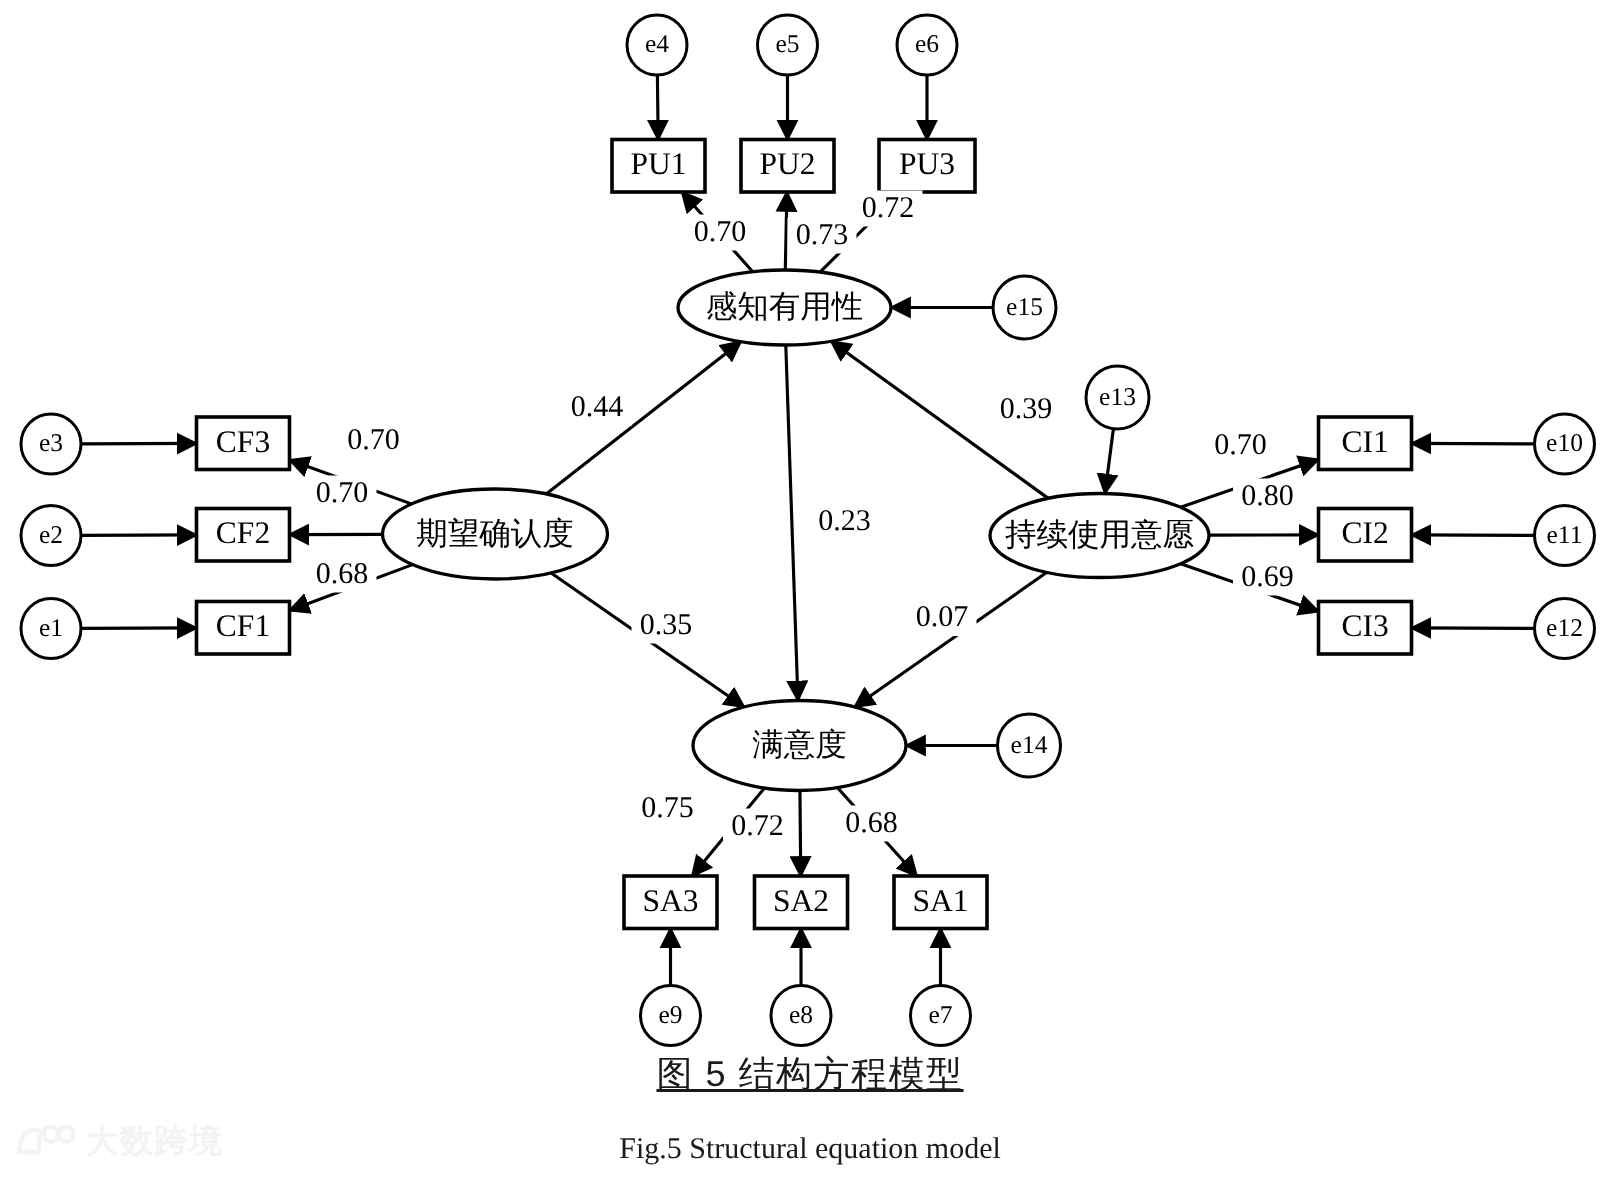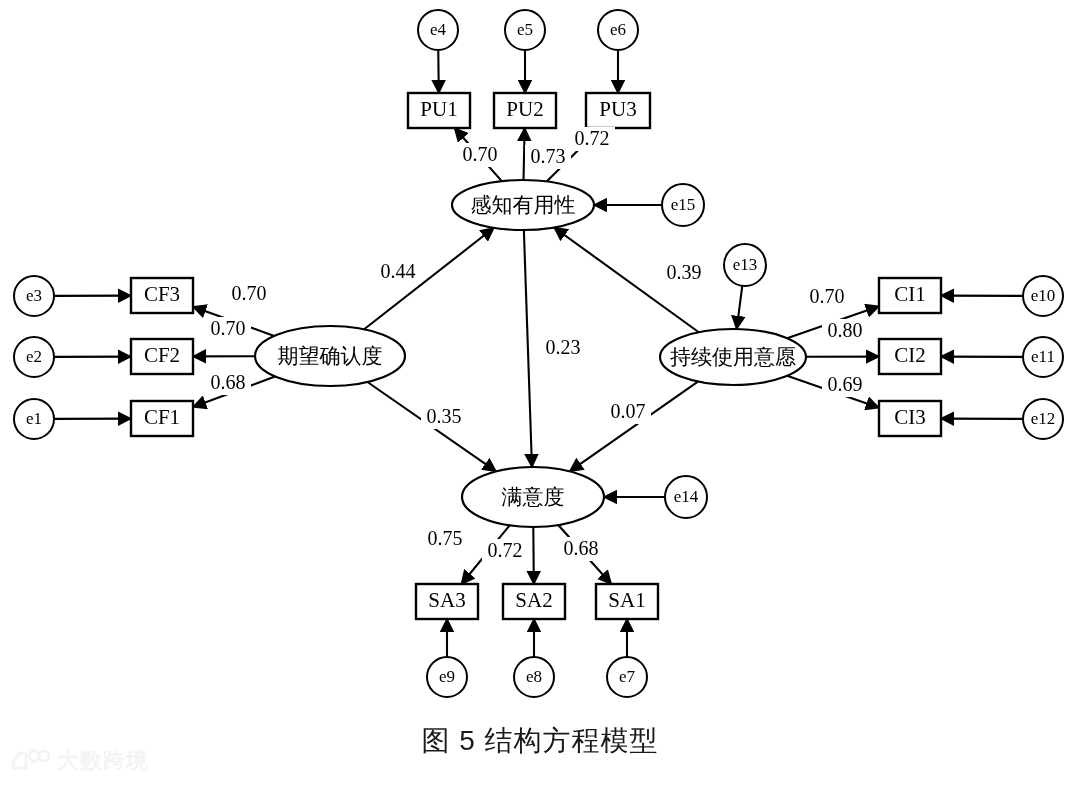--- a/index.html
+++ b/index.html
@@ -71,24 +71,25 @@
     dominant-baseline: middle;
   }
   .caption {
     position: absolute;
     left: 0;
     width: 1080px;
     text-align: center;
     color: #1a1a1a;
   }
   .caption-cn {
-    top: 722px;
+    top: 700px;
     font-family: "Liberation Sans", "DejaVu Sans", sans-serif;
-    font-size: 28px;
+    font-size: 24px;
     letter-spacing: 1px;
+    text-decoration: underline;
   }
   .caption-en {
     top: 755px;
     font-family: "Liberation Serif", "DejaVu Serif", serif;
     font-size: 20px;
   }
   .watermark {
     position: absolute;
     left: 10px;
     top: 746px;
@@ -308,20 +309,21 @@
         <rect x="540" y="336" width="46" height="24" fill="#ffffff"></rect>
         <text x="563" y="349" class="label-coef">0.23</text>
         <rect x="421" y="405" width="46" height="24" fill="#ffffff"></rect>
         <text x="444" y="418" class="label-coef">0.35</text>
         <rect x="605" y="400" width="46" height="24" fill="#ffffff"></rect>
         <text x="628" y="413" class="label-coef">0.07</text>
       </g>
   </svg>
 
   <div class="caption caption-cn">图 5   结构方程模型</div>
+  <div class="caption caption-en">Fig.5 Structural equation model</div>
 
   <div class="watermark">
     <svg width="40" height="26" viewBox="0 0 40 26">
       <path d="M3 20 C3 8, 10 3, 16 6 L16 20 Z" fill="none" stroke="#e8e8e8" stroke-width="3"></path>
       <circle cx="24" cy="8" r="5" fill="none" stroke="#e8e8e8" stroke-width="3"></circle>
       <circle cx="34" cy="8" r="5" fill="none" stroke="#e8e8e8" stroke-width="3"></circle>
     </svg>
     <span class="watermark-text">大数跨境</span>
   </div>
 </div>

